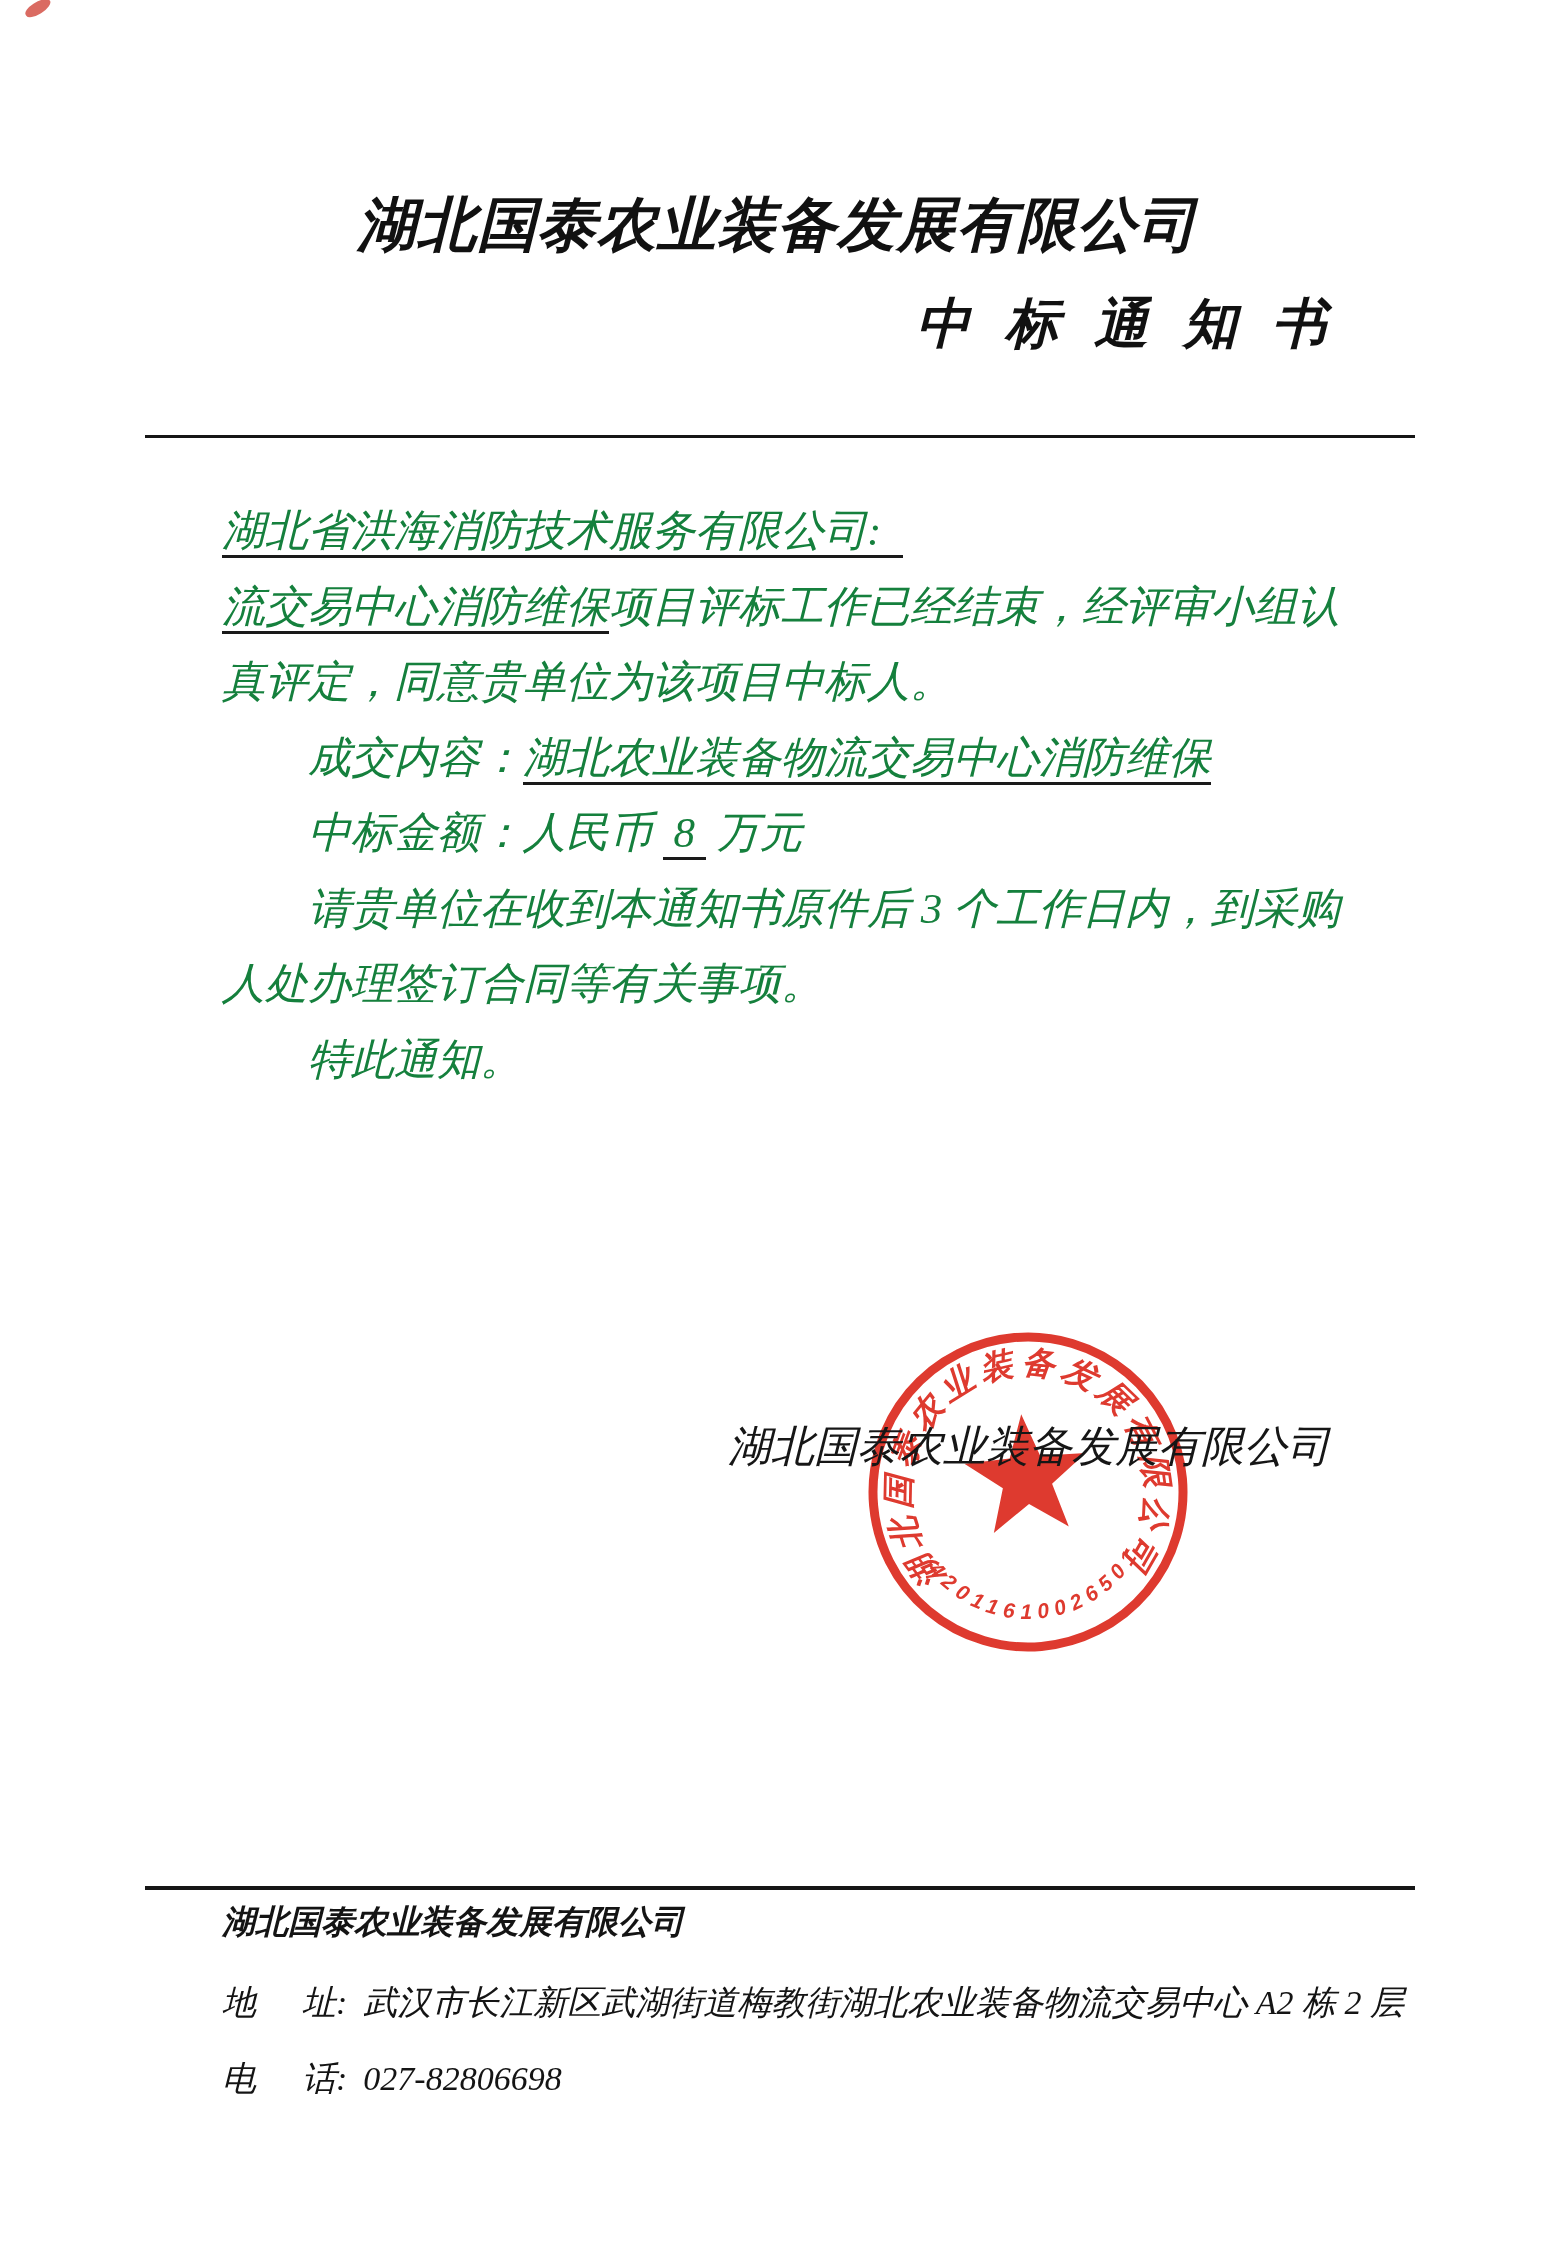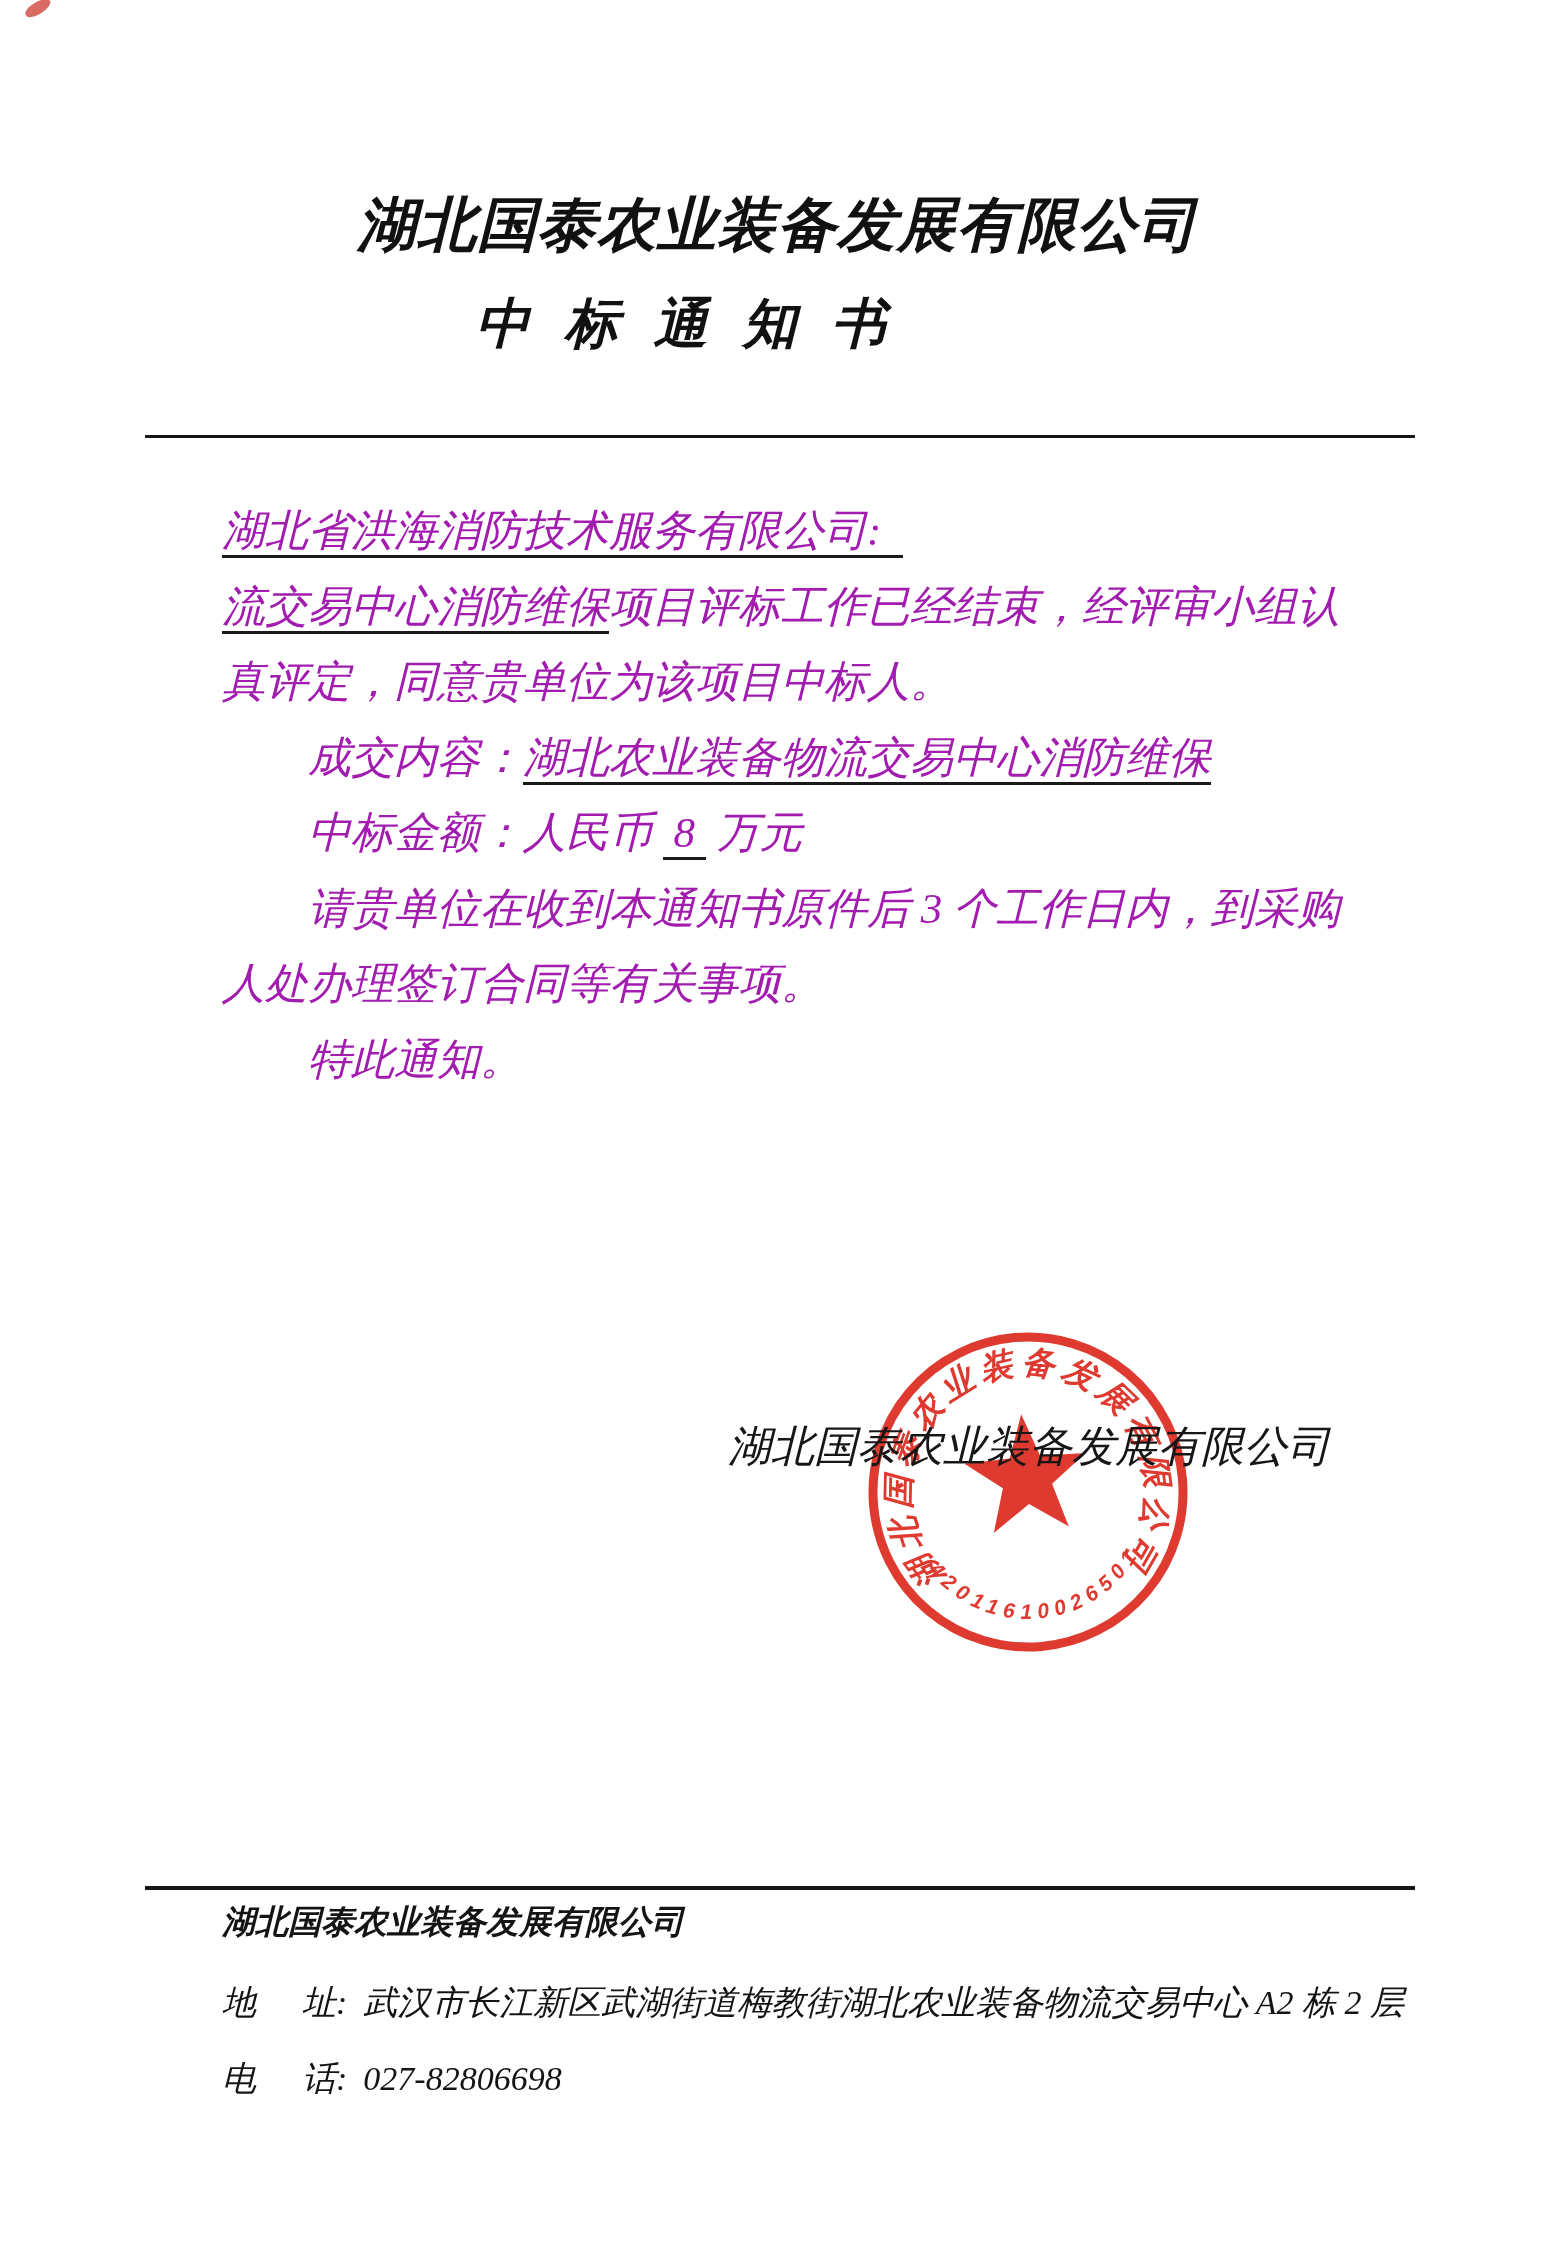--- a/index.html
+++ b/index.html
@@ -40,21 +40,21 @@
     font-size: 59px;
     font-weight: 700;
     letter-spacing: 1px;
     color: #111;
   }
   .doc-subtitle {
     position: absolute;
     left: 0;
     top: 288px;
     width: 1361px;
-    text-align: center;
+    text-align: right;
     font-size: 54px;
     font-weight: 700;
     letter-spacing: 35px;
     text-indent: 35px;
     color: #111;
   }
   .rule {
     position: absolute;
     left: 145px;
     width: 1270px;
@@ -63,21 +63,21 @@
   .rule-top { top: 435px; height: 3px; }
   .rule-footer { top: 1886px; height: 4px; }
 
   .body-block {
     position: absolute;
     left: 222px;
     top: 493px;
     width: 1190px;
     font-size: 43px;
     line-height: 75.5px;
-    color: #a21caf;
+    color: #15803d;
   }
   .bline { height: 75.5px; white-space: nowrap; }
   .bline.indent { text-indent: 86px; }
   .u {
     border-bottom: 3px solid #1a1a1a;
     padding-bottom: 1px;
   }
 
   .sign-company {
     position: absolute;

